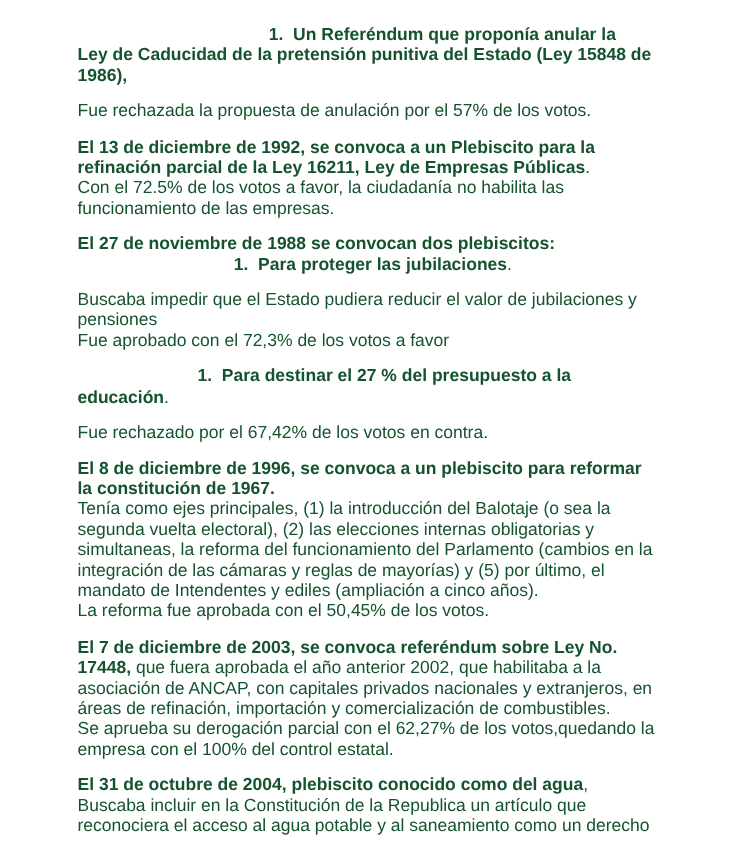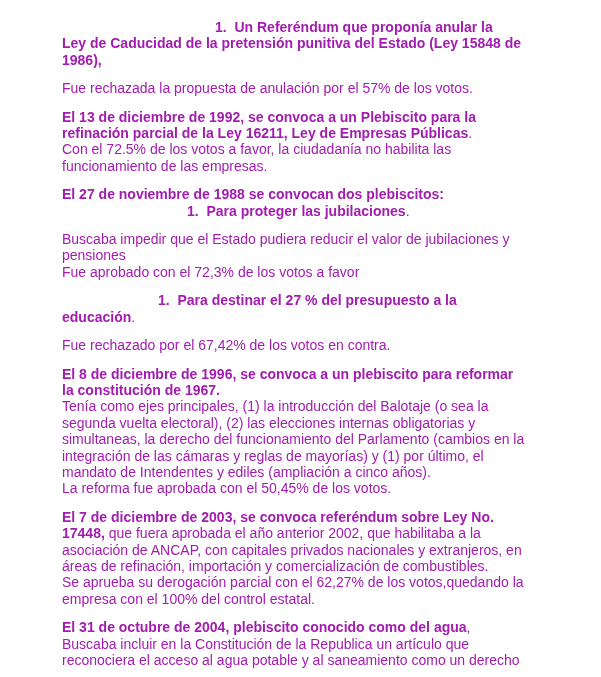--- a/index.html
+++ b/index.html
@@ -35,21 +35,21 @@
     font-weight: 700;
   }
   .seg-normal {
     font-weight: 400;
   }
 </style>
 </head>
 <body style="background: rgb(255, 255, 255);">
 
 <div class="page">
-  <div class="doc" id="doc" style="color: #a21caf;">
+  <div class="doc" id="doc" style="color: #14532d;">
       <div class="para">
         <div class="line" style="padding-left: 153px;"><span class="seg-bold">1.  Un Referéndum que proponía anular la</span></div>
         <div class="line"><span class="seg-bold">Ley de Caducidad de la pretensión punitiva del Estado (Ley 15848 de</span></div>
         <div class="line"><span class="seg-bold">1986),</span></div>
       </div>
       <div class="para">
         <div class="line"><span class="seg-normal">Fue rechazada la propuesta de anulación por el 57% de los votos.</span></div>
       </div>
       <div class="para">
         <div class="line"><span class="seg-bold">El 13 de diciembre de 1992, se convoca a un Plebiscito para la</span></div>
@@ -71,22 +71,22 @@
         <div class="line"><span class="seg-bold">educación</span><span class="seg-normal">.</span></div>
       </div>
       <div class="para">
         <div class="line"><span class="seg-normal">Fue rechazado por el 67,42% de los votos en contra.</span></div>
       </div>
       <div class="para">
         <div class="line"><span class="seg-bold">El 8 de diciembre de 1996, se convoca a un plebiscito para reformar</span></div>
         <div class="line"><span class="seg-bold">la constitución de 1967.</span></div>
         <div class="line"><span class="seg-normal">Tenía como ejes principales, (1) la introducción del Balotaje (o sea la</span></div>
         <div class="line"><span class="seg-normal">segunda vuelta electoral), (2) las elecciones internas obligatorias y</span></div>
-        <div class="line"><span class="seg-normal">simultaneas, la derecho del funcionamiento del Parlamento (cambios en la</span></div>
-        <div class="line"><span class="seg-normal">integración de las cámaras y reglas de mayorías) y (1) por último, el</span></div>
+        <div class="line"><span class="seg-normal">simultaneas, la reforma del funcionamiento del Parlamento (cambios en la</span></div>
+        <div class="line"><span class="seg-normal">integración de las cámaras y reglas de mayorías) y (5) por último, el</span></div>
         <div class="line"><span class="seg-normal">mandato de Intendentes y ediles (ampliación a cinco años).</span></div>
         <div class="line"><span class="seg-normal">La reforma fue aprobada con el 50,45% de los votos.</span></div>
       </div>
       <div class="para">
         <div class="line"><span class="seg-bold">El 7 de diciembre de 2003, se convoca referéndum sobre Ley No.</span></div>
         <div class="line"><span class="seg-bold">17448,</span><span class="seg-normal"> que fuera aprobada el año anterior 2002, que habilitaba a la</span></div>
         <div class="line"><span class="seg-normal">asociación de ANCAP, con capitales privados nacionales y extranjeros, en</span></div>
         <div class="line"><span class="seg-normal">áreas de refinación, importación y comercialización de combustibles.</span></div>
         <div class="line"><span class="seg-normal">Se aprueba su derogación parcial con el 62,27% de los votos,quedando la</span></div>
         <div class="line"><span class="seg-normal">empresa con el 100% del control estatal.</span></div>

